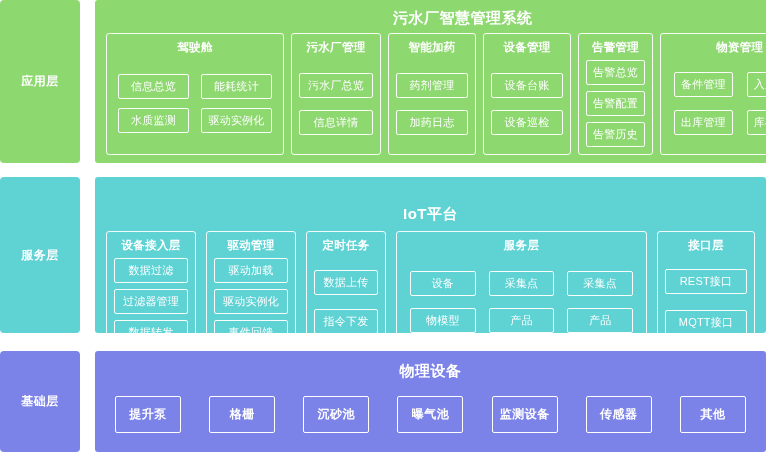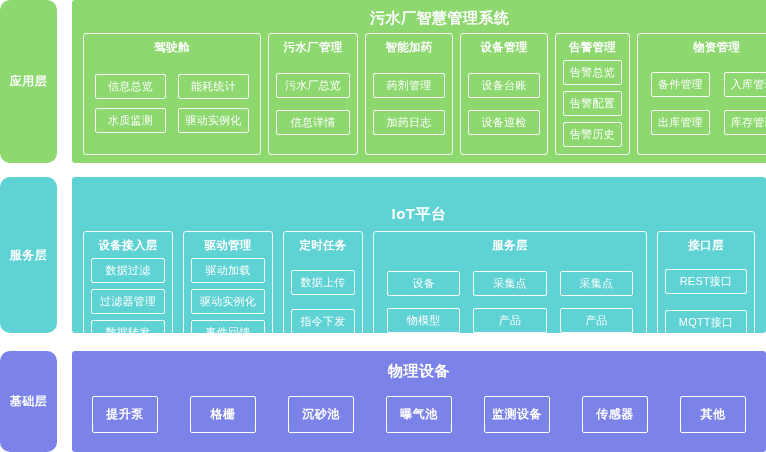--- a/index.html
+++ b/index.html
@@ -32,30 +32,30 @@
   }
   .layer-row.app    { height: 163px; }
   .layer-row.iot    { height: 156px; }
   .layer-row.phys   { height: 101px; }
 
   .gap-v { height: 14px; flex: none; }
   .gap-v.small { height: 18px; }
 
   
   .side-label {
-    width: 57px;
+    width: 80px;
     flex: none;
     display: flex;
     align-items: center;
     justify-content: center;
     color: #ffffff;
     font-size: 12px;
     font-weight: bold;
     letter-spacing: 0.5px;
-    border-radius: 10px;
+    border-radius: 4px;
   }
   .side-spacer { width: 15px; flex: none; }
 
   
   .panel {
     flex: 1;
     border-radius: 3px;
     position: relative;
     box-sizing: border-box;
     padding: 0;

